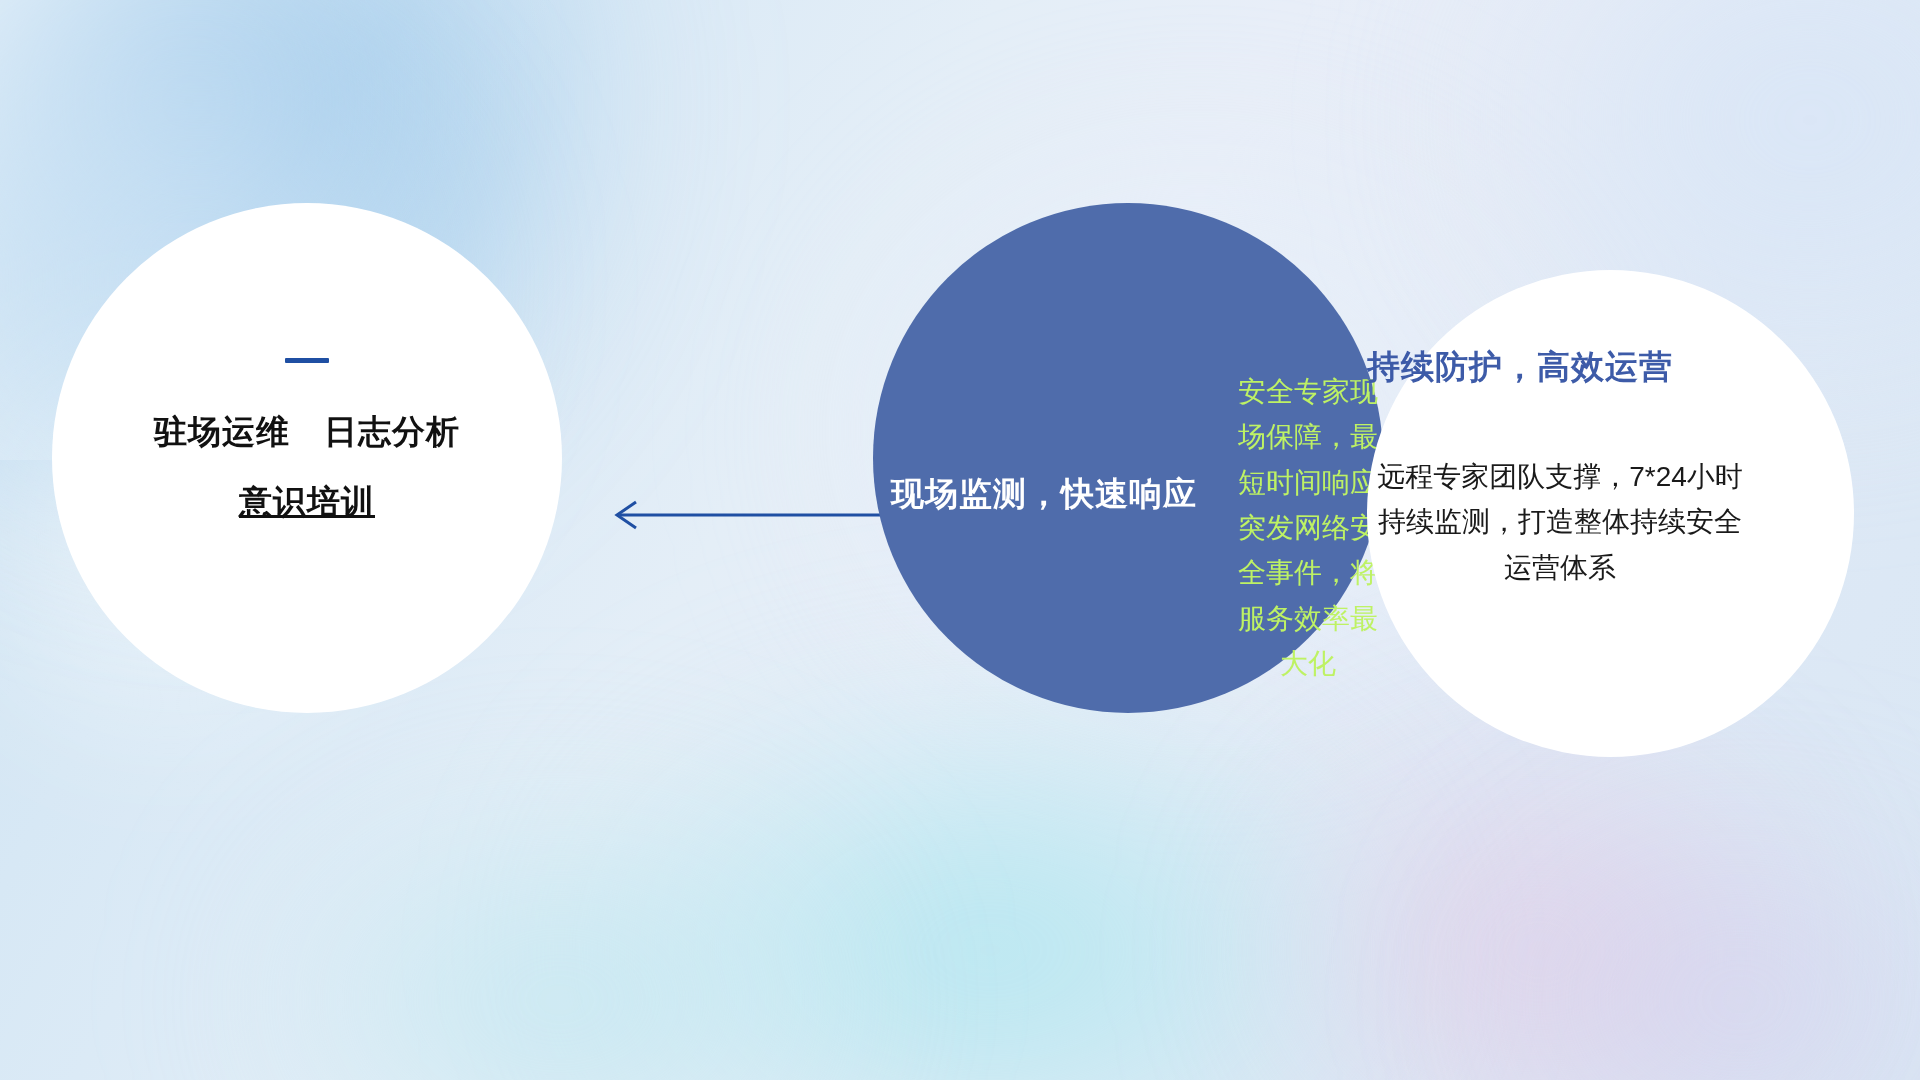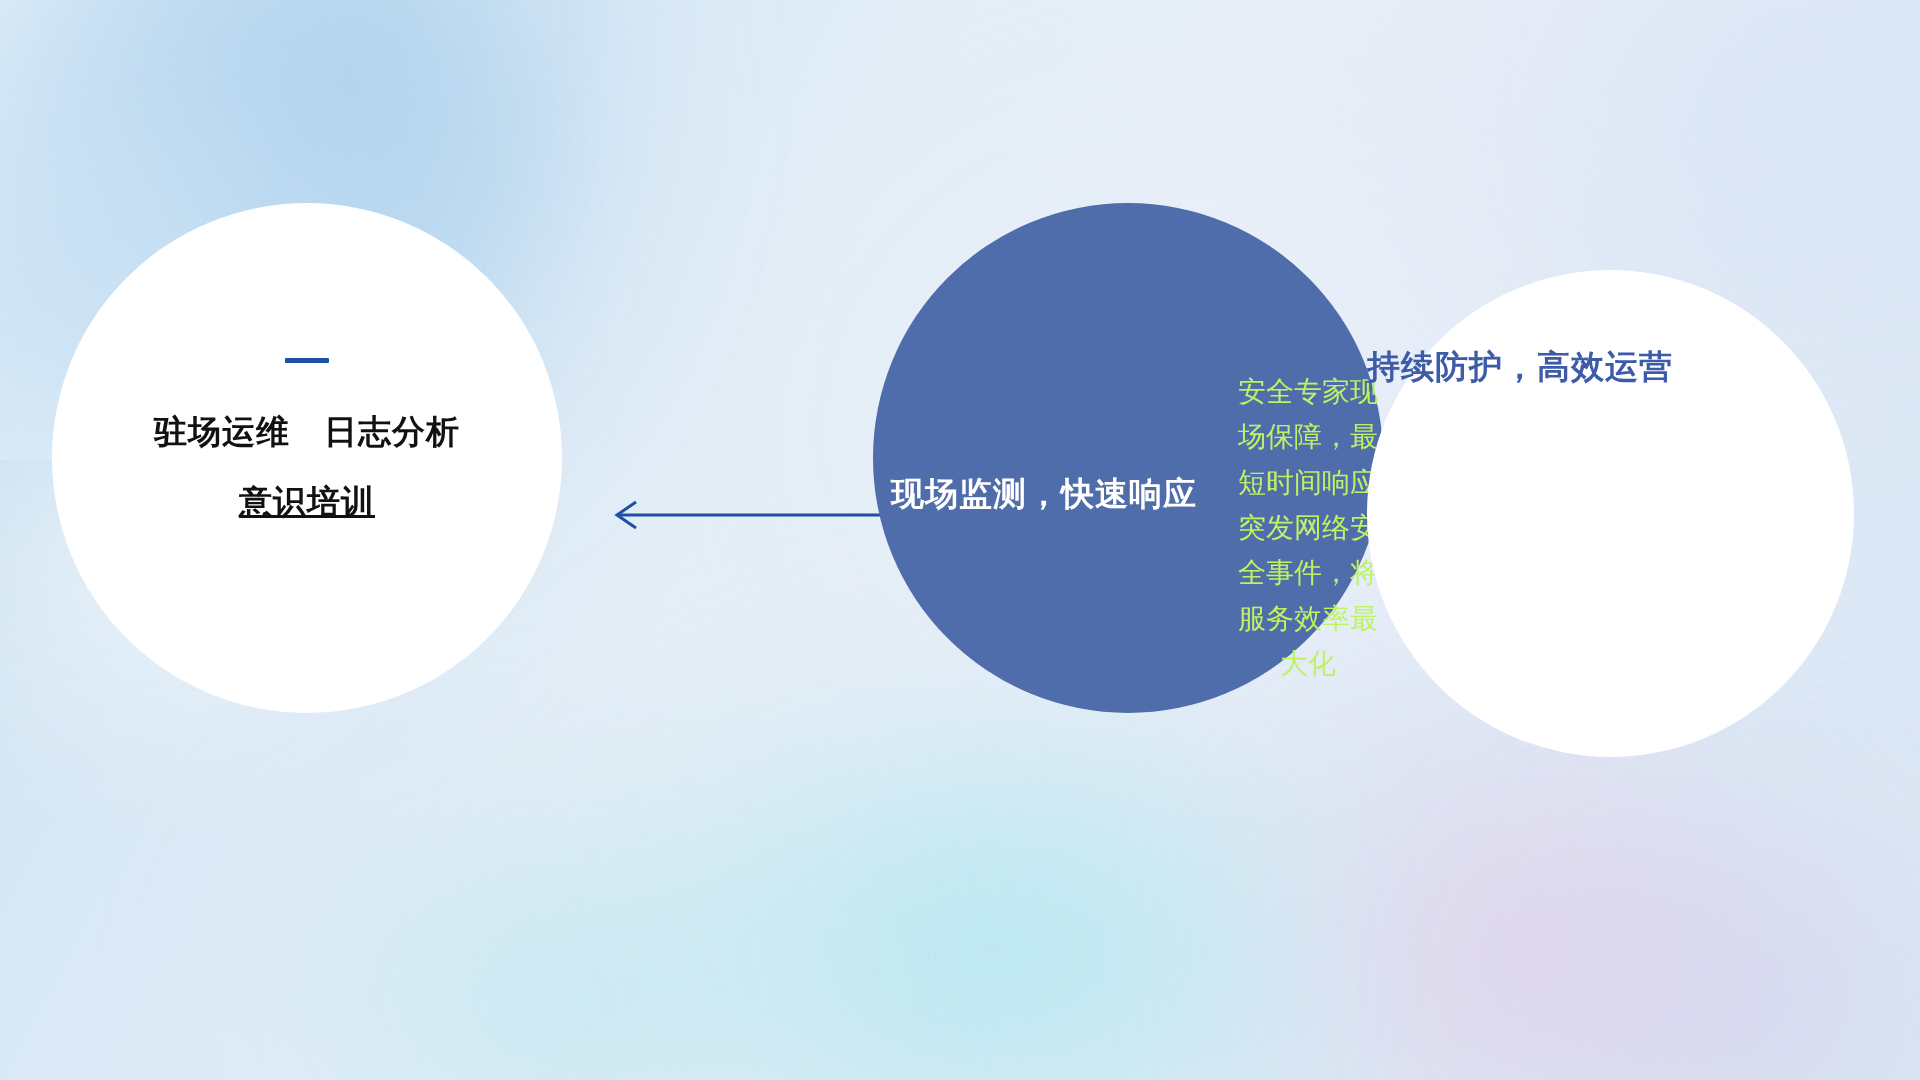--- a/index.html
+++ b/index.html
@@ -262,16 +262,17 @@
   <div class="circle circle-mid">
     <div class="mid-inner">
       <div class="mid-title">现场监测，快速响应</div>
       <div class="mid-body">安全专家现场保障，最短时间响应突发网络安全事件，将服务效率最大化</div>
     </div>
   </div>
 
   <div class="circle circle-right">
     <div class="right-inner">
       <div class="right-title">持续防护，高效运营</div>
+      <div class="right-body">远程专家团队支撑，7*24小时持续监测，打造整体持续安全运营体系</div>
     </div>
   </div>
 
 </div>
 
 </body></html>

